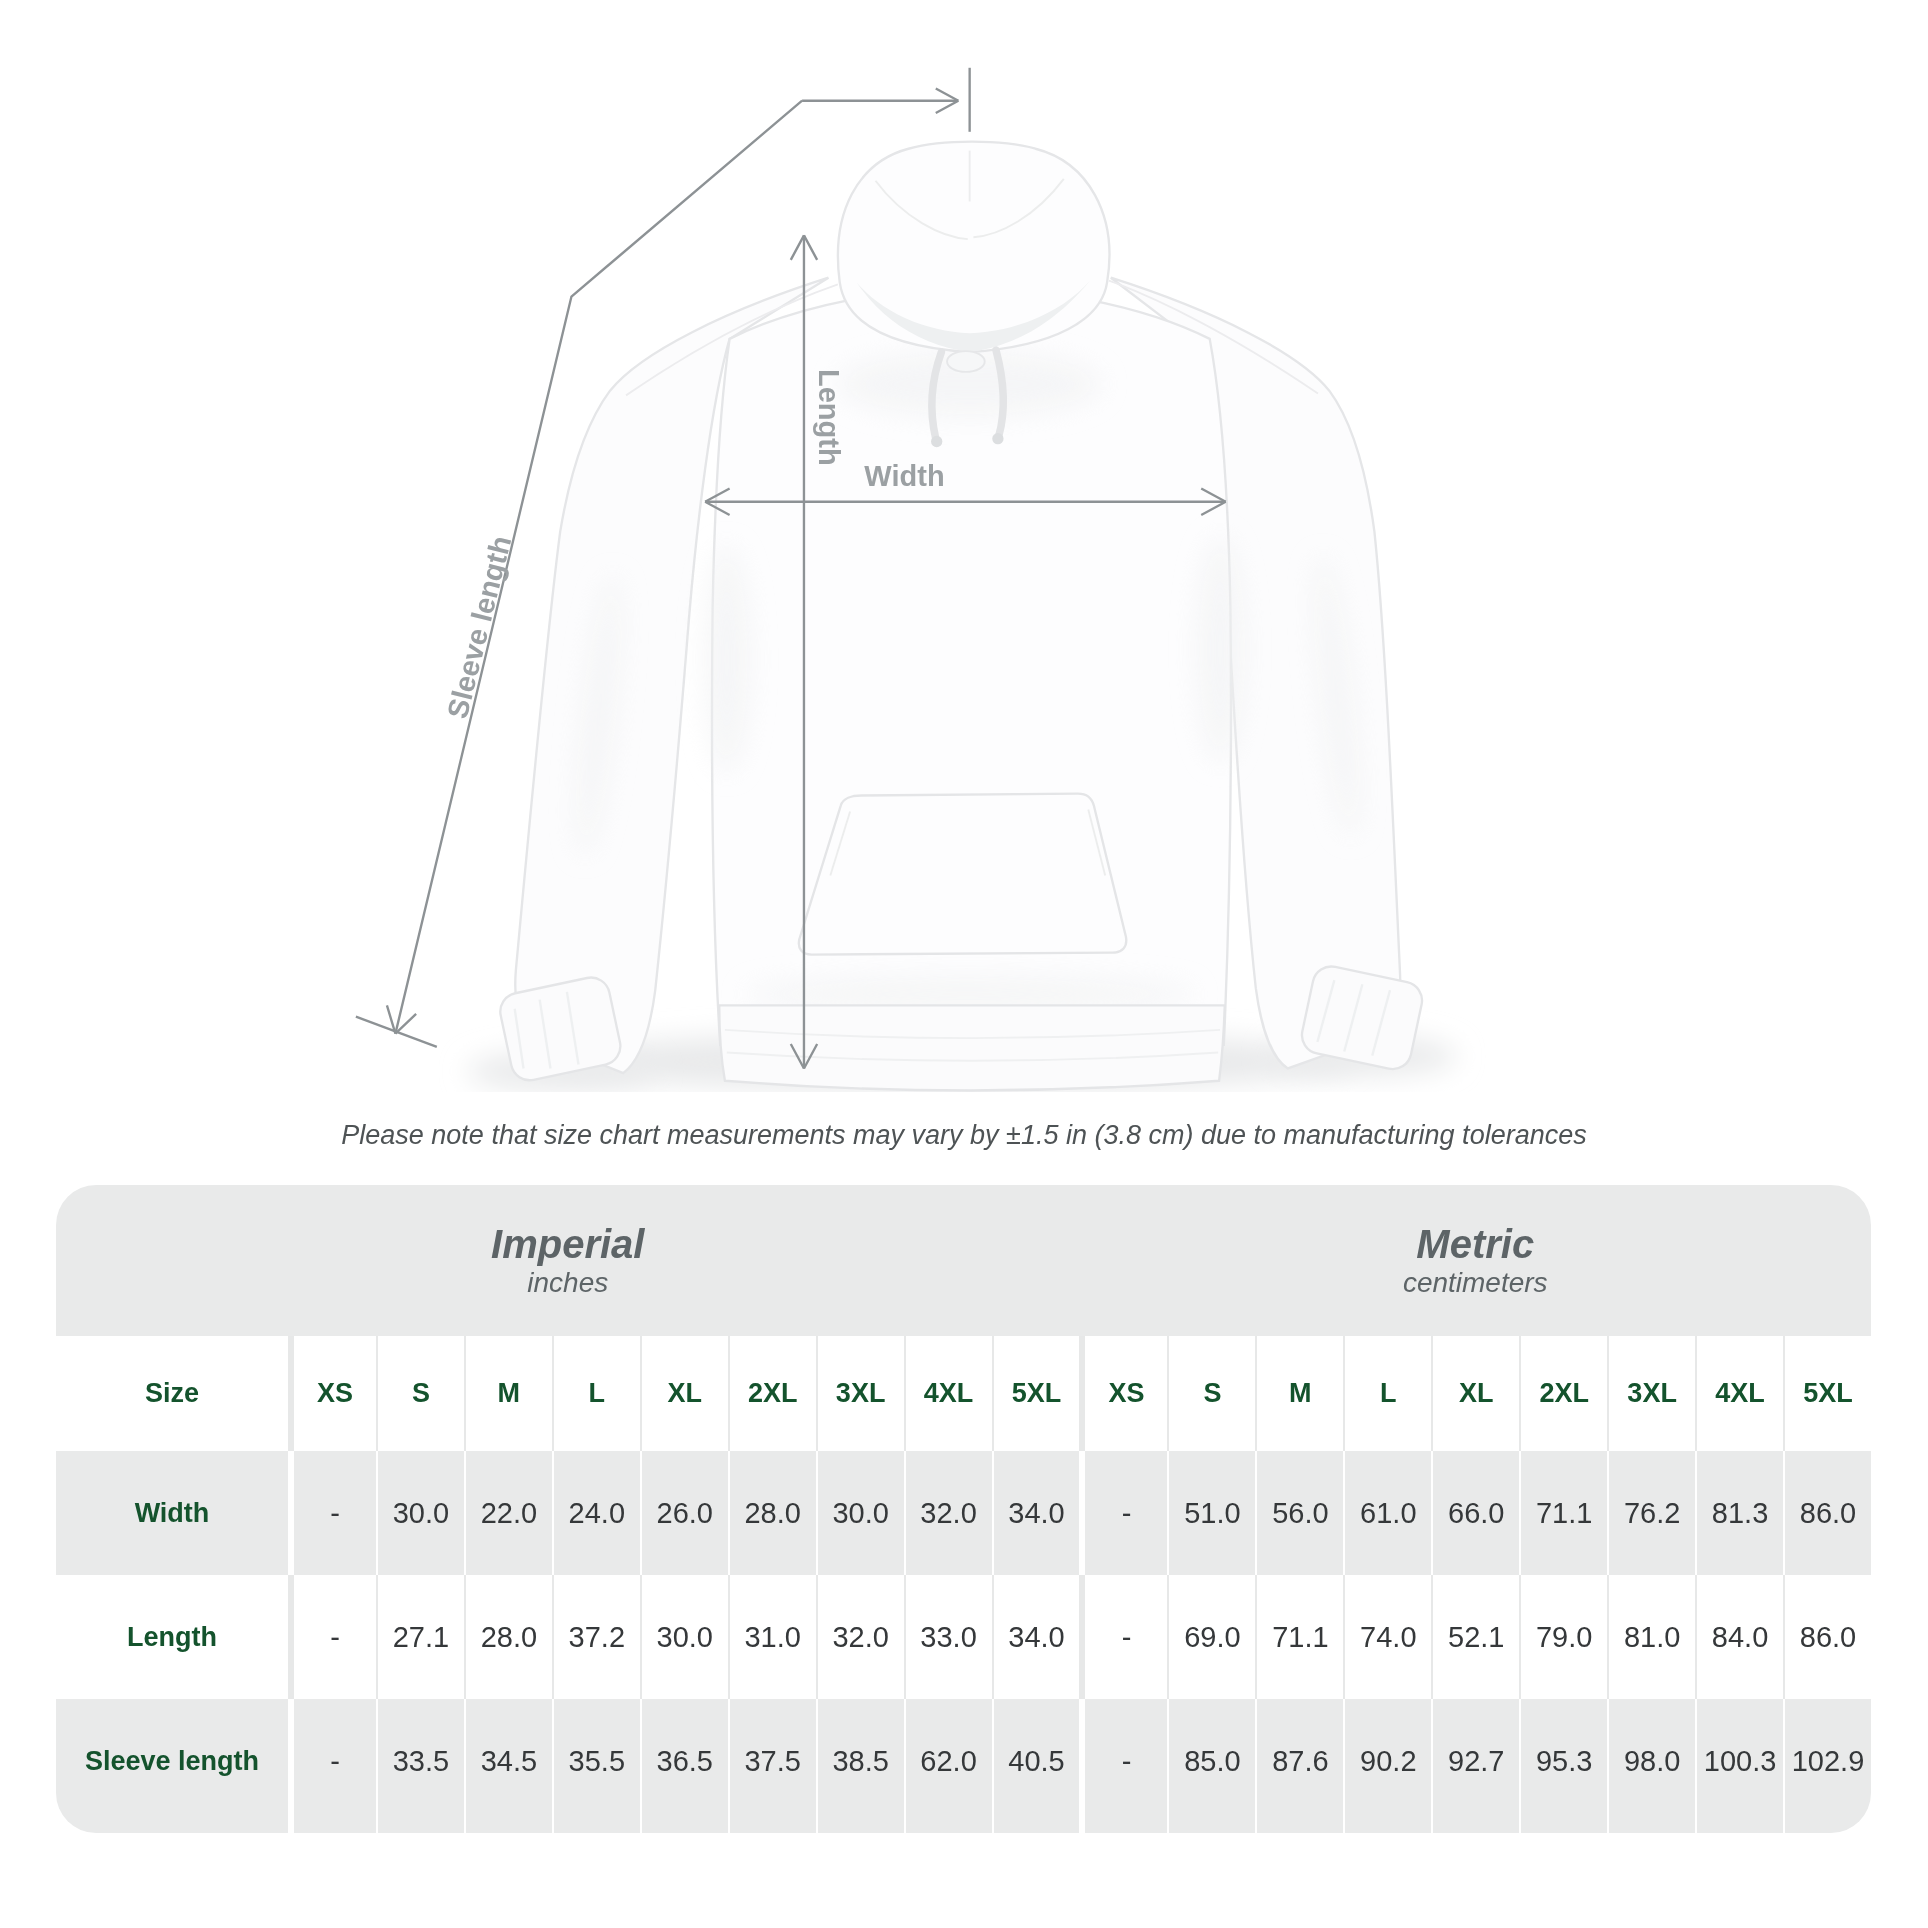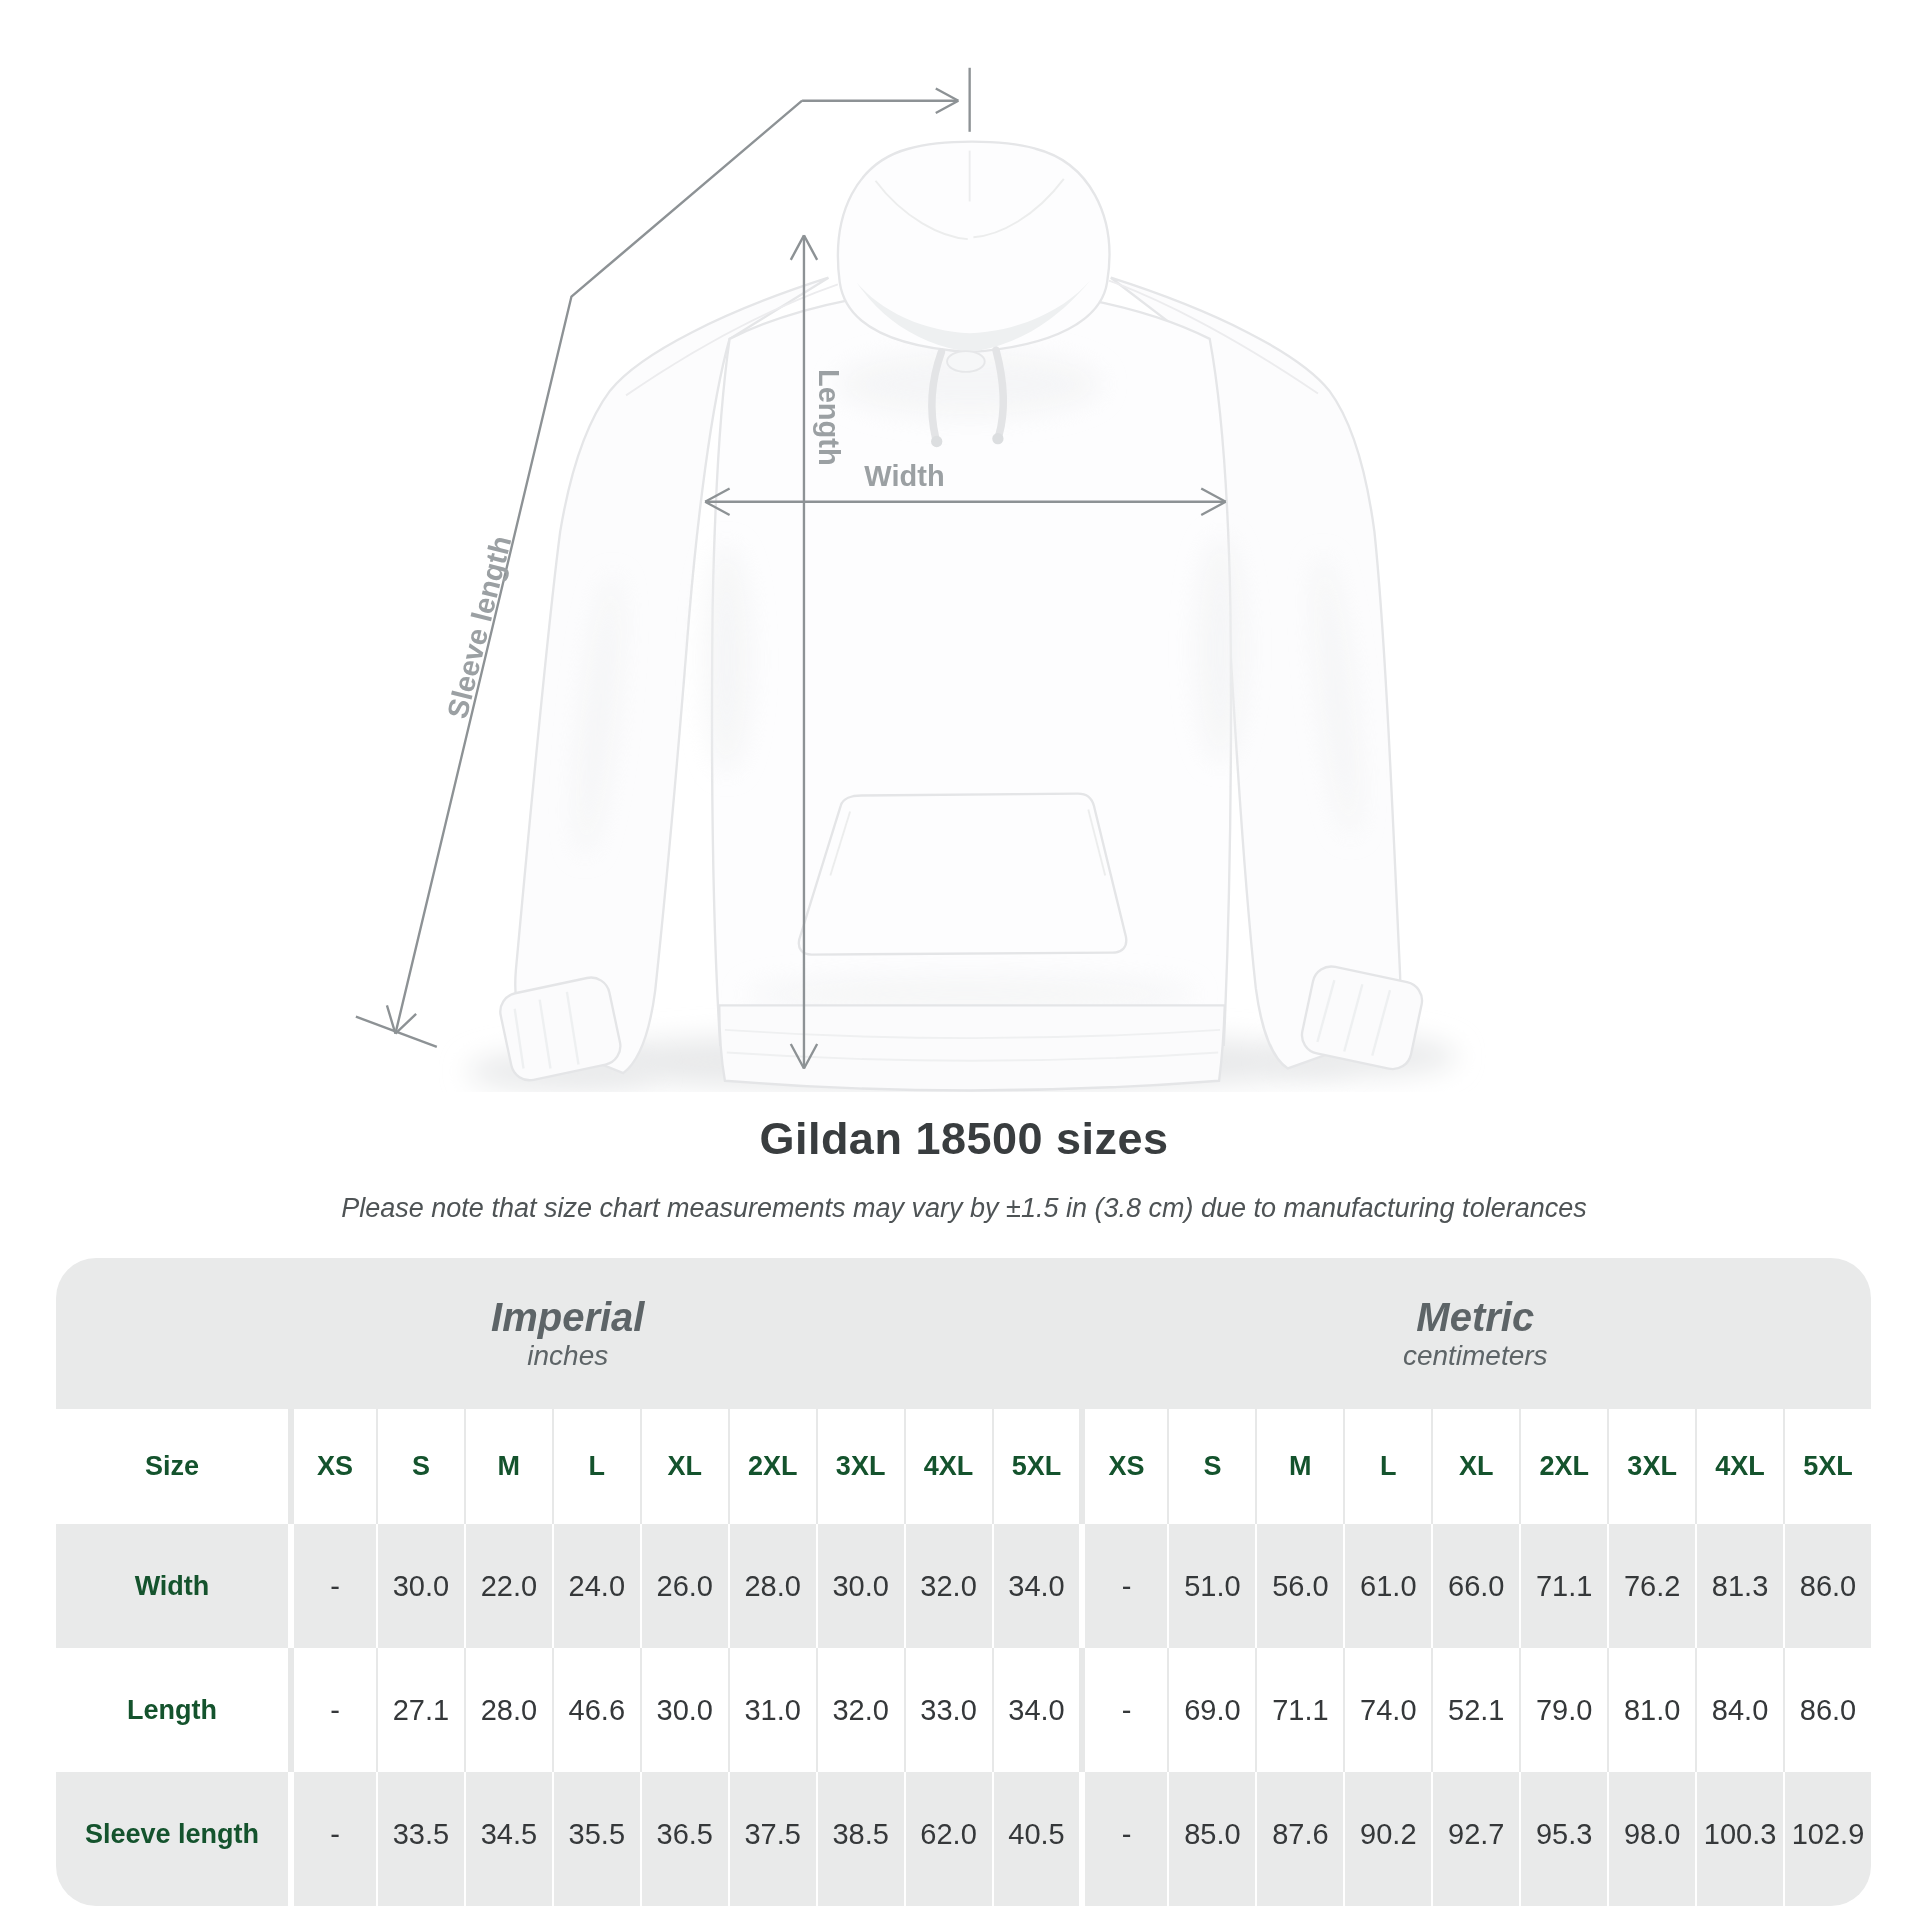--- a/index.html
+++ b/index.html
@@ -142,21 +142,20 @@
           <path d="M 1302,533 L 1276,519 M 1302,533 L 1276,547"></path>
         </g>
       </g>
     </svg>
 
     <div class="mlabel label-sleeve">Sleeve length</div>
     <div class="mlabel label-length">Length</div>
     <div class="mlabel label-width">Width</div>
   </section>
 
-  <h1 class="title">Gildan 18500 sizes</h1>
   <p class="subtitle">Please note that size chart measurements may vary by ±1.5 in (3.8 cm) due to manufacturing tolerances</p>
 
   <div class="size-table">
     <div class="group-row">
       <div class="group group-imperial">
         <div class="group-title">Imperial</div>
         <div class="group-sub">inches</div>
       </div>
       <div class="group group-metric">
         <div class="group-title">Metric</div>
@@ -199,21 +198,21 @@
         <div class="cell gray c13">61.0</div>
         <div class="cell gray c14">66.0</div>
         <div class="cell gray c15">71.1</div>
         <div class="cell gray c16">76.2</div>
         <div class="cell gray c17">81.3</div>
         <div class="cell gray c18">86.0</div>
         <div class="cell white lbl c0">Length</div>
         <div class="cell white c1">-</div>
         <div class="cell white c2">27.1</div>
         <div class="cell white c3">28.0</div>
-        <div class="cell white c4">46.6</div>
+        <div class="cell white c4">37.2</div>
         <div class="cell white c5">30.0</div>
         <div class="cell white c6">31.0</div>
         <div class="cell white c7">32.0</div>
         <div class="cell white c8">33.0</div>
         <div class="cell white c9">34.0</div>
         <div class="cell white c10">-</div>
         <div class="cell white c11">69.0</div>
         <div class="cell white c12">71.1</div>
         <div class="cell white c13">74.0</div>
         <div class="cell white c14">52.1</div>

